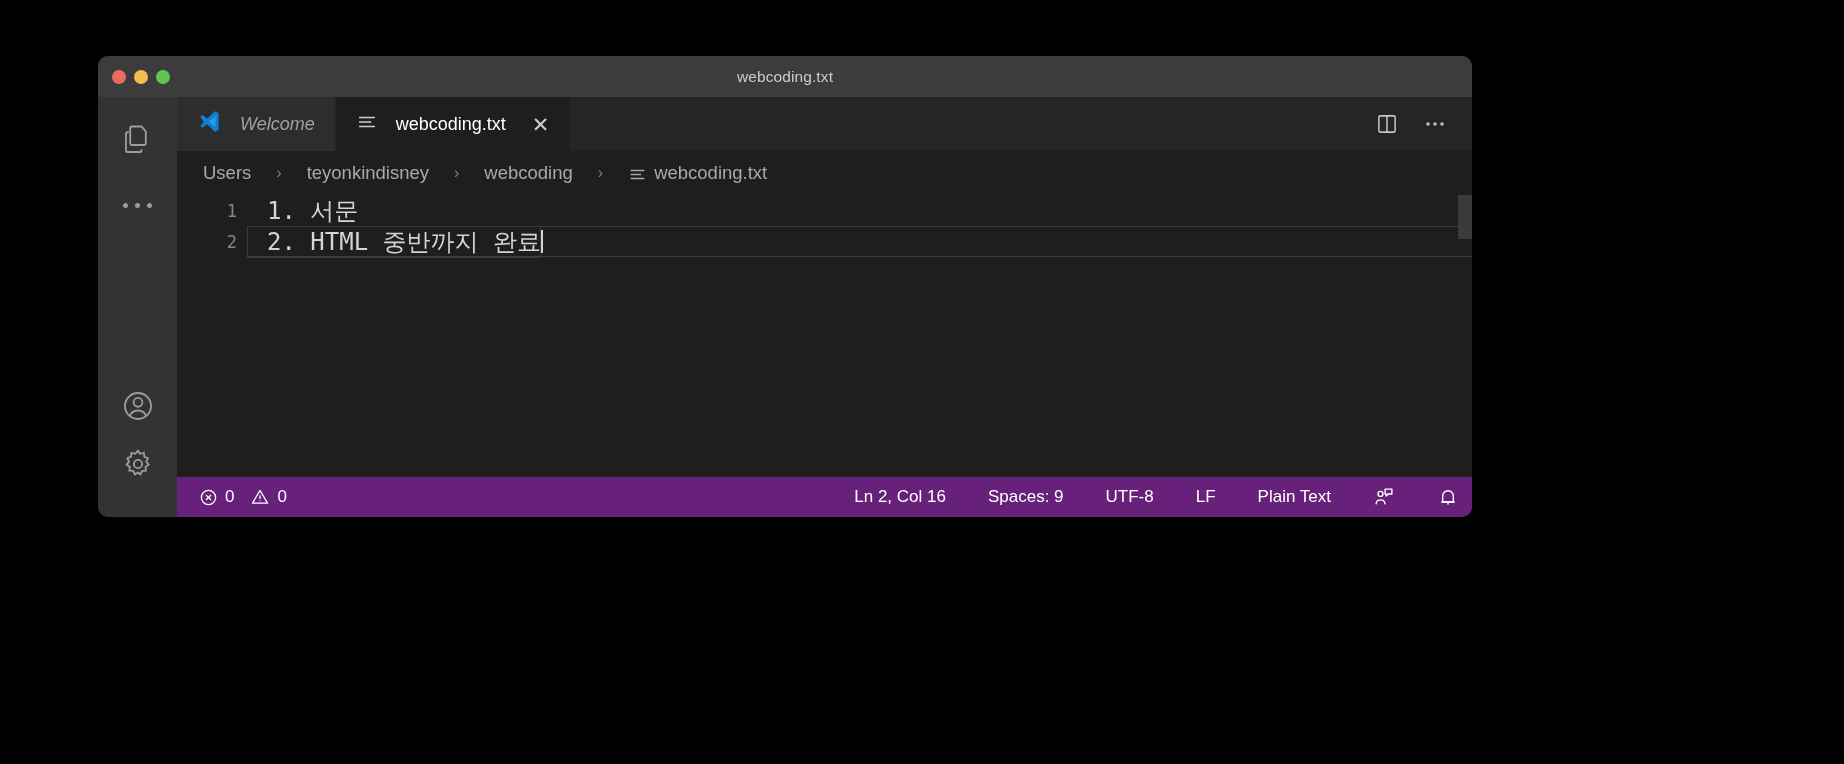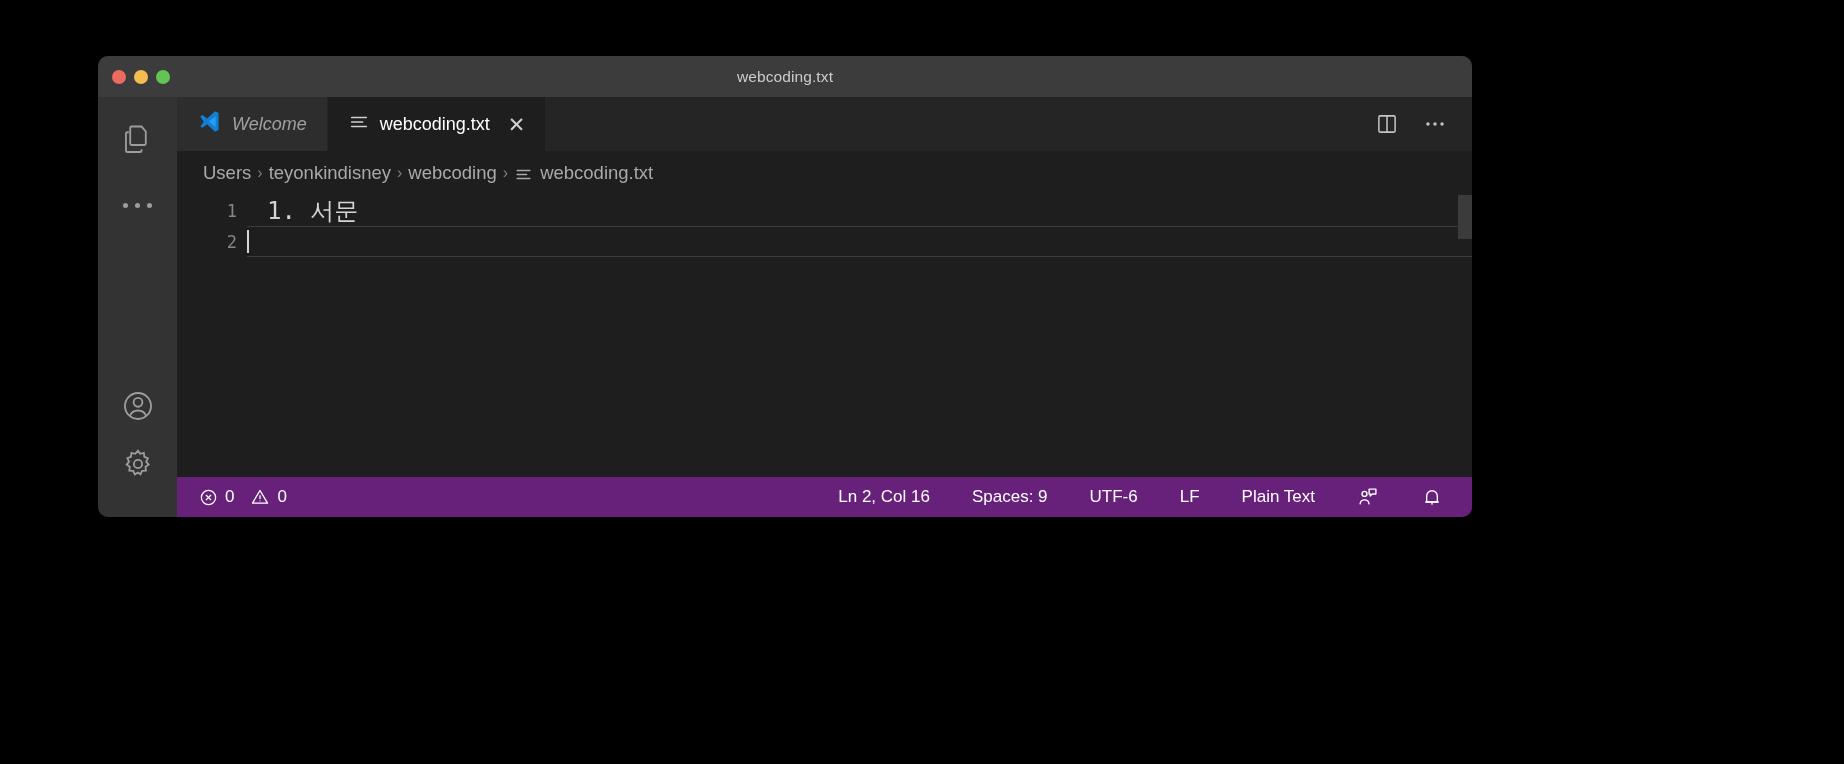--- a/index.html
+++ b/index.html
@@ -107,21 +107,21 @@
     height: 54px;
     flex: 0 0 54px;
     background: #252526;
     display: flex;
     align-items: stretch;
     position: relative;
   }
   .tab {
     display: flex;
     align-items: center;
-    gap: 10px;
+    gap: 18px;
     padding: 0 20px;
     height: 54px;
     font-size: 18px;
     color: #9a9a9a;
     background: #2d2d2d;
     border-right: 1px solid #252526;
     white-space: nowrap;
     user-select: none;
   }
   .tab.active {
@@ -148,21 +148,21 @@
   }
   #editor-actions .act { display:flex; align-items:center; justify-content:center; }
 
   
   #breadcrumbs {
     height: 44px;
     flex: 0 0 44px;
     display: flex;
     align-items: center;
     padding-left: 26px;
-    gap: 6px;
+    gap: 25px;
     color: #a9a9a9;
     font-size: 18.5px;
     background: #1e1e1e;
     user-select: none;
   }
   .crumb-sep { color: #7d7d7d; font-size: 16px; }
   .crumb { white-space: nowrap; }
   .crumb-icon { display:inline-flex; vertical-align: middle; margin-right:7px; }
 
   
@@ -243,21 +243,20 @@
     align-items: center;
     gap: 7px;
     padding-left: 22px;
   }
   #status-left .sb-group { display:flex; align-items:center; gap:7px; }
   #status-spacer { flex: 1 1 auto; }
   #status-right {
     display: flex;
     align-items: center;
     gap: 16px;
-    padding-right: 16px;
   }
   .sb-item {
     padding: 0 13px;
     display: flex;
     align-items: center;
     gap: 6px;
     height: 40px;
     white-space: nowrap;
   }
   .sb-icon { display: flex; align-items: center; }
@@ -388,20 +387,21 @@
       <div id="editor">
 
         <div class="code-line">
           <span class="ln">1</span>
           <span class="code-text">1. 서문</span>
         </div>
 
         <div class="code-line current">
           <div class="current-line-hl"></div>
           <span class="ln">2</span>
+          <span class="code-text">2. HTML 중반까지 완료</span>
             <span class="caret"></span>
         </div>
 
         <div id="overview-slider"></div>
       </div>
 
       <div id="statusbar">
 
         <div id="status-left">
           <div class="sb-group sb-item" style="padding-left:0">
@@ -422,21 +422,21 @@
             </span>
             <span>0</span>
           </div>
         </div>
 
         <div id="status-spacer"></div>
 
         <div id="status-right">
           <span class="sb-item">Ln 2, Col 16</span>
           <span class="sb-item">Spaces: 9</span>
-          <span class="sb-item">UTF-6</span>
+          <span class="sb-item">UTF-8</span>
           <span class="sb-item">LF</span>
           <span class="sb-item">Plain Text</span>
 
           <span class="sb-item">
             <span class="sb-icon">
               <svg width="22" height="22" viewBox="0 0 24 24" fill="none" stroke="#ffffff" stroke-width="1.5" stroke-linecap="round" stroke-linejoin="round">
                 <circle cx="8.2" cy="8.6" r="2.7"></circle>
                 <path d="M3.4 19.4a4.9 4.9 0 0 1 9.7 0"></path>
                 <path d="M13.2 3.4h7.4v5.3h-4.1l-2.1 2.1V8.7h-1.2z"></path>
               </svg>

